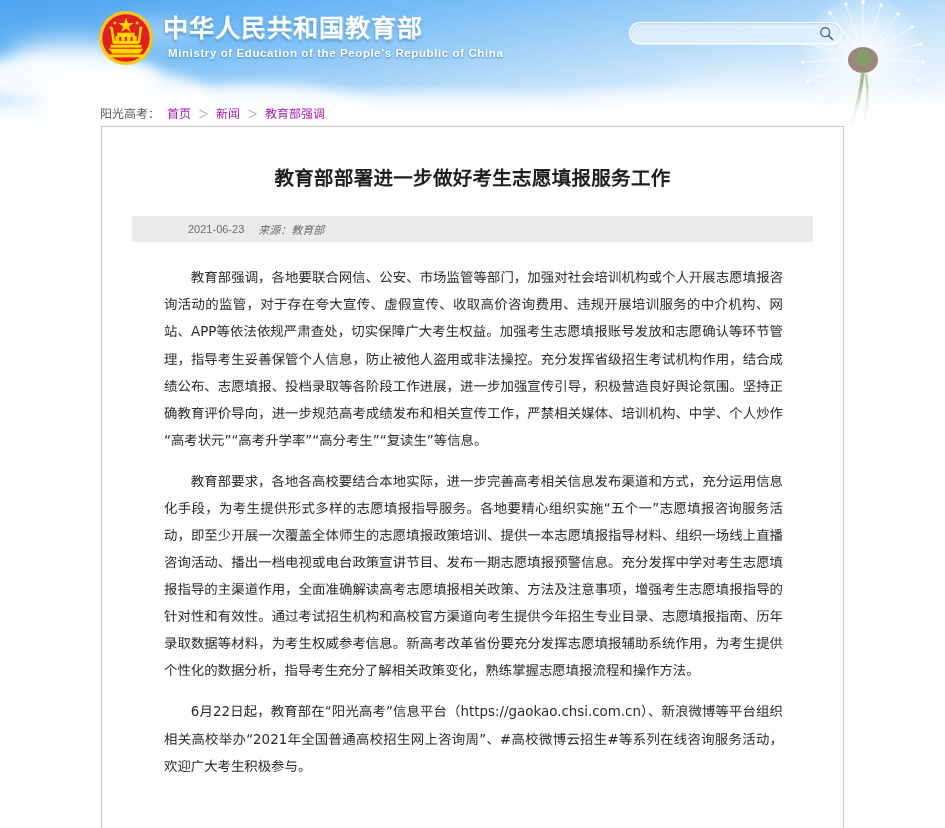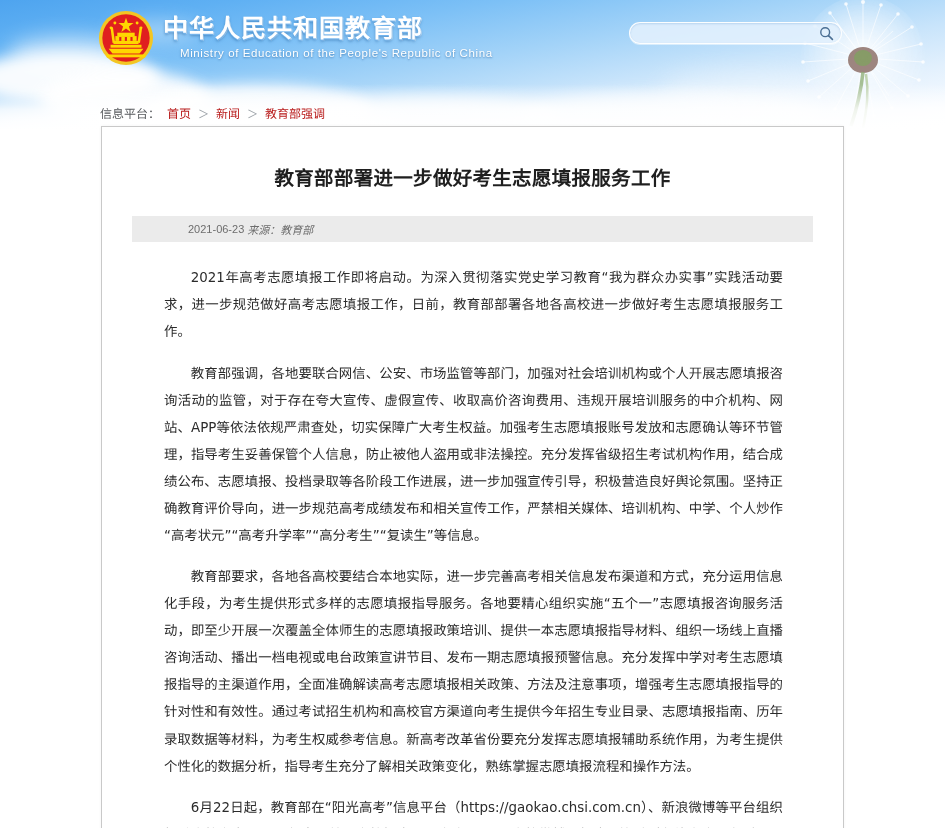--- a/index.html
+++ b/index.html
@@ -58,22 +58,22 @@
   
   .ministry-cn {
     position: absolute; left: 163px; top: 8px;
     font-size: 25px; font-weight: bold; letter-spacing: 1px;
     color: #ffffff;
     font-family: Liberation Serif, serif;
     text-shadow: 0 1px 0 #6fb3ef, 0 2px 3px rgba(30,90,150,.55), 1px 1px 0 rgba(255,255,255,.6);
     white-space: nowrap;
   }
   .ministry-en {
-    position: absolute; left: 180px; top: 47px;
-    font-size: 11.5px; font-weight: normal; letter-spacing: .6px;
+    position: absolute; left: 168px; top: 47px;
+    font-size: 11.5px; font-weight: bold; letter-spacing: .6px;
     color: #ffffff;
     text-shadow: 0 1px 2px rgba(40,100,160,.7);
     white-space: nowrap;
   }
 
   
   .search-wrap {
     position: absolute; left: 629px; top: 22px;
     width: 213px; height: 22px;
     background: rgba(226,240,253,.88);
@@ -95,21 +95,21 @@
   }
 
   
   .breadcrumb {
     position: absolute; left: 100px; top: 104px;
     font-size: 12px; color: #555a5e;
     display: flex; align-items: center; gap: 7px;
     white-space: nowrap;
   }
   .breadcrumb .bc-label { color: #56595c; }
-  .breadcrumb a { color: #b91c1c; text-decoration: none; }
+  .breadcrumb a { color: #a21caf; text-decoration: none; }
   .bc-sep { color: #9aa0a6; font-size: 11px; }
 
   
   .card {
     position: absolute; left: 101px; top: 126px;
     width: 743px; height: 720px;
     background: #ffffff;
     border: 1px solid #c9c9c9;
     border-bottom: none;
     box-shadow: 0 0 3px rgba(0,0,0,.05);
@@ -122,21 +122,21 @@
     letter-spacing: .3px;
     line-height: 1.4;
   }
   .meta-bar {
     margin: 24px 30px 0 30px;
     height: 26px;
     background: #ebebeb;
     display: flex; align-items: center;
     padding-left: 56px;
     font-size: 11px; color: #6d6d6d;
-    gap: 3px;
+    gap: 14px;
     text-align: center;
   }
   .meta-source { color: #6d6d6d; font-style: italic; }
 
   .article-body {
     margin: 22px 60px 0 62px;
     font-size: 13.4px;
     line-height: 2.02;
     color: #2b2b2b;
     text-align: justify;
@@ -260,37 +260,36 @@
           <circle cx="6.6" cy="6.6" r="4.7" fill="none" stroke="#4b6f94" stroke-width="1.5"></circle>
           <line x1="10.2" y1="10.2" x2="14.3" y2="14.3" stroke="#4b6f94" stroke-width="1.7" stroke-linecap="round"></line>
         </svg>
       </button>
     </div>
 
     <div class="banner-bottom-fade"></div>
   </div>
 
   <div class="breadcrumb">
-    <span class="bc-label">信息平台：</span>
+    <span class="bc-label">阳光高考：</span>
     <a href="#">首页</a>
     <span class="bc-sep">＞</span>
     <a href="#">新闻</a>
     <span class="bc-sep">＞</span>
     <a href="#">教育部强调</a>
   </div>
 
   <div class="card">
     <h1 class="article-title">教育部部署进一步做好考生志愿填报服务工作</h1>
 
     <div class="meta-bar">
       <span>2021-06-23</span>
       <span class="meta-source">来源：教育部</span>
     </div>
 
     <div class="article-body">
-      <p>2021年高考志愿填报工作即将启动。为深入贯彻落实党史学习教育“我为群众办实事”实践活动要求，进一步规范做好高考志愿填报工作，日前，教育部部署各地各高校进一步做好考生志愿填报服务工作。</p>
       <p>教育部强调，各地要联合网信、公安、市场监管等部门，加强对社会培训机构或个人开展志愿填报咨询活动的监管，对于存在夸大宣传、虚假宣传、收取高价咨询费用、违规开展培训服务的中介机构、网站、APP等依法依规严肃查处，切实保障广大考生权益。加强考生志愿填报账号发放和志愿确认等环节管理，指导考生妥善保管个人信息，防止被他人盗用或非法操控。充分发挥省级招生考试机构作用，结合成绩公布、志愿填报、投档录取等各阶段工作进展，进一步加强宣传引导，积极营造良好舆论氛围。坚持正确教育评价导向，进一步规范高考成绩发布和相关宣传工作，严禁相关媒体、培训机构、中学、个人炒作“高考状元”“高考升学率”“高分考生”“复读生”等信息。</p>
       <p>教育部要求，各地各高校要结合本地实际，进一步完善高考相关信息发布渠道和方式，充分运用信息化手段，为考生提供形式多样的志愿填报指导服务。各地要精心组织实施“五个一”志愿填报咨询服务活动，即至少开展一次覆盖全体师生的志愿填报政策培训、提供一本志愿填报指导材料、组织一场线上直播咨询活动、播出一档电视或电台政策宣讲节目、发布一期志愿填报预警信息。充分发挥中学对考生志愿填报指导的主渠道作用，全面准确解读高考志愿填报相关政策、方法及注意事项，增强考生志愿填报指导的针对性和有效性。通过考试招生机构和高校官方渠道向考生提供今年招生专业目录、志愿填报指南、历年录取数据等材料，为考生权威参考信息。新高考改革省份要充分发挥志愿填报辅助系统作用，为考生提供个性化的数据分析，指导考生充分了解相关政策变化，熟练掌握志愿填报流程和操作方法。</p>
       <p>6月22日起，教育部在“阳光高考”信息平台（https://gaokao.chsi.com.cn）、新浪微博等平台组织相关高校举办“2021年全国普通高校招生网上咨询周”、#高校微博云招生#等系列在线咨询服务活动，欢迎广大考生积极参与。</p>
     </div>
   </div>
 
 </div>
 
 </body></html>

